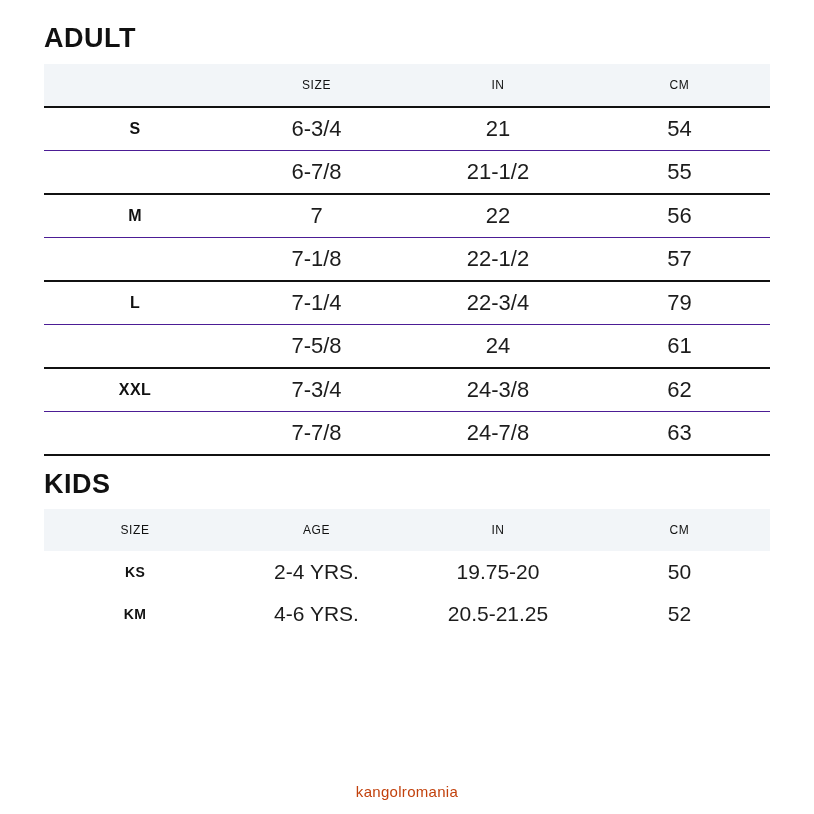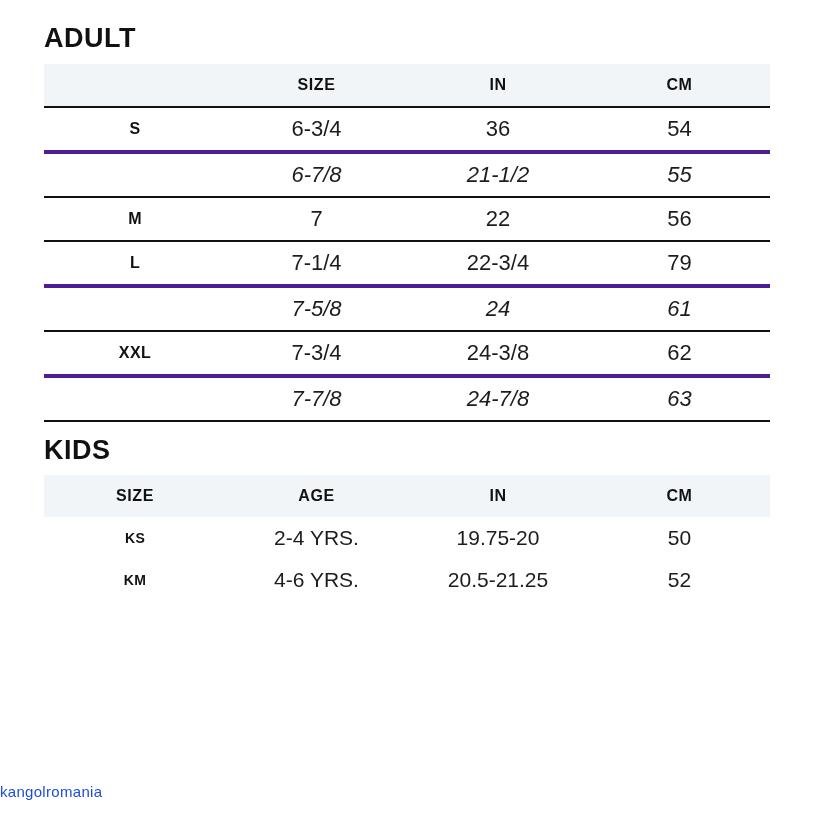--- a/index.html
+++ b/index.html
@@ -36,22 +36,22 @@
     width: 726px;
     border-collapse: collapse;
     table-layout: fixed;
   }
   col.c1 { width: 182px; }
   col.c2 { width: 181px; }
   col.c3 { width: 182px; }
   col.c4 { width: 181px; }
   thead th {
     background: #f2f5f8;
-    font-size: 16px;
-    font-weight: bold;
+    font-size: 12px;
+    font-weight: normal;
     letter-spacing: 0.6px;
     color: #111111;
     height: 42px;
     padding: 0;
     text-align: center;
     vertical-align: middle;
     border: none;
   }
   thead th.blank {
     background: #f2f5f8;
@@ -68,40 +68,40 @@
   tbody td.size-label {
     font-weight: bold;
     font-size: 16px;
     letter-spacing: 0.4px;
     color: #111111;
   }
   tbody tr.rule td {
     border-top: 2px solid #111111;
   }
   tbody tr.thinrule td {
-    border-top: 4px solid #4c1d95;
-    font-style: italic;
+    border-top: 1px solid #4c1d95;
   }
   tbody tr.lastrule td {
     border-bottom: 2px solid #111111;
   }
   .kids-table tbody td {
     font-size: 21px;
   }
   .kids-table tbody td.size-label {
     font-weight: bold;
     font-size: 14px;
   }
   .watermark {
     position: absolute;
     left: 0;
     right: 0;
     bottom: 14px;
+    text-align: center;
     font-size: 15px;
-    color: #1d4ed8;
+    color: #c2410c;
     letter-spacing: 0.3px;
   }
 </style>
 </head>
 <body>
 
 <div class="page">
 
   <h1 class="section-title">ADULT</h1>
 
@@ -117,34 +117,40 @@
         <th class="blank"></th>
         <th>SIZE</th>
         <th>IN</th>
         <th>CM</th>
       </tr>
     </thead>
     <tbody>
       <tr class="rule">
         <td class="size-label">S</td>
         <td>6-3/4</td>
-        <td>36</td>
+        <td>21</td>
         <td>54</td>
       </tr>
       <tr class="thinrule">
         <td class="size-label"></td>
         <td>6-7/8</td>
         <td>21-1/2</td>
         <td>55</td>
       </tr>
       <tr class="rule">
         <td class="size-label">M</td>
         <td>7</td>
         <td>22</td>
         <td>56</td>
+      </tr>
+      <tr class="thinrule">
+        <td class="size-label"></td>
+        <td>7-1/8</td>
+        <td>22-1/2</td>
+        <td>57</td>
       </tr>
       <tr class="rule">
         <td class="size-label">L</td>
         <td>7-1/4</td>
         <td>22-3/4</td>
         <td>79</td>
       </tr>
       <tr class="thinrule">
         <td class="size-label"></td>
         <td>7-5/8</td>

